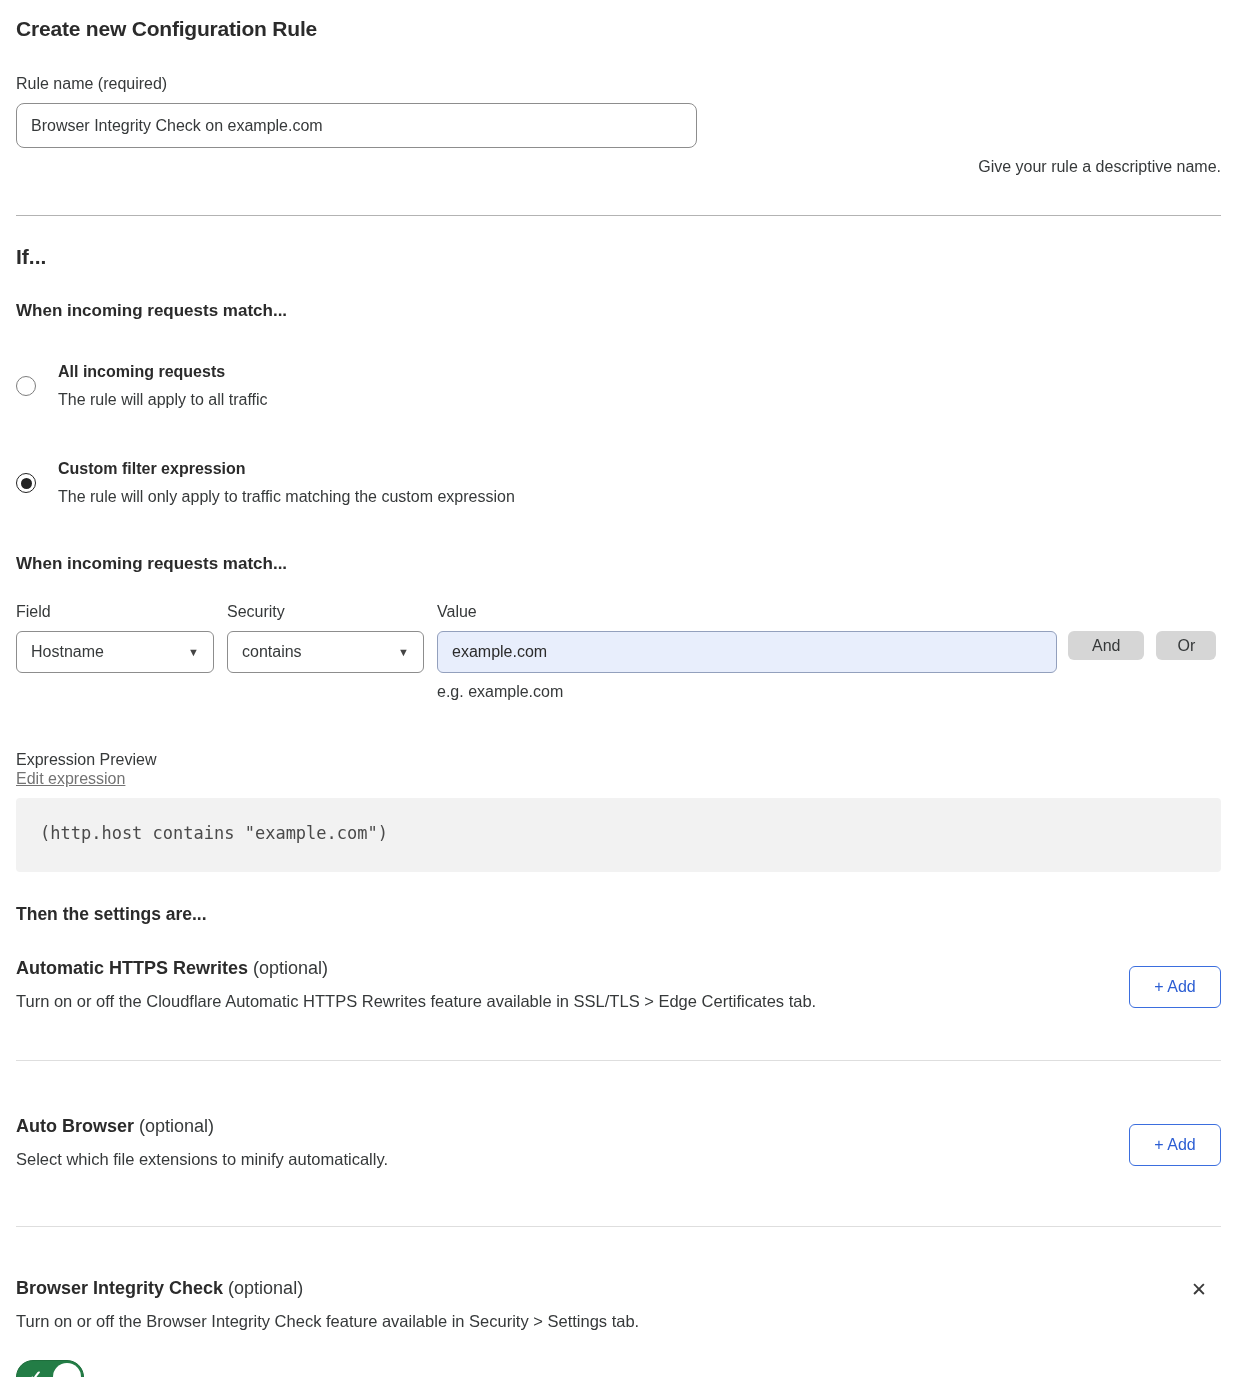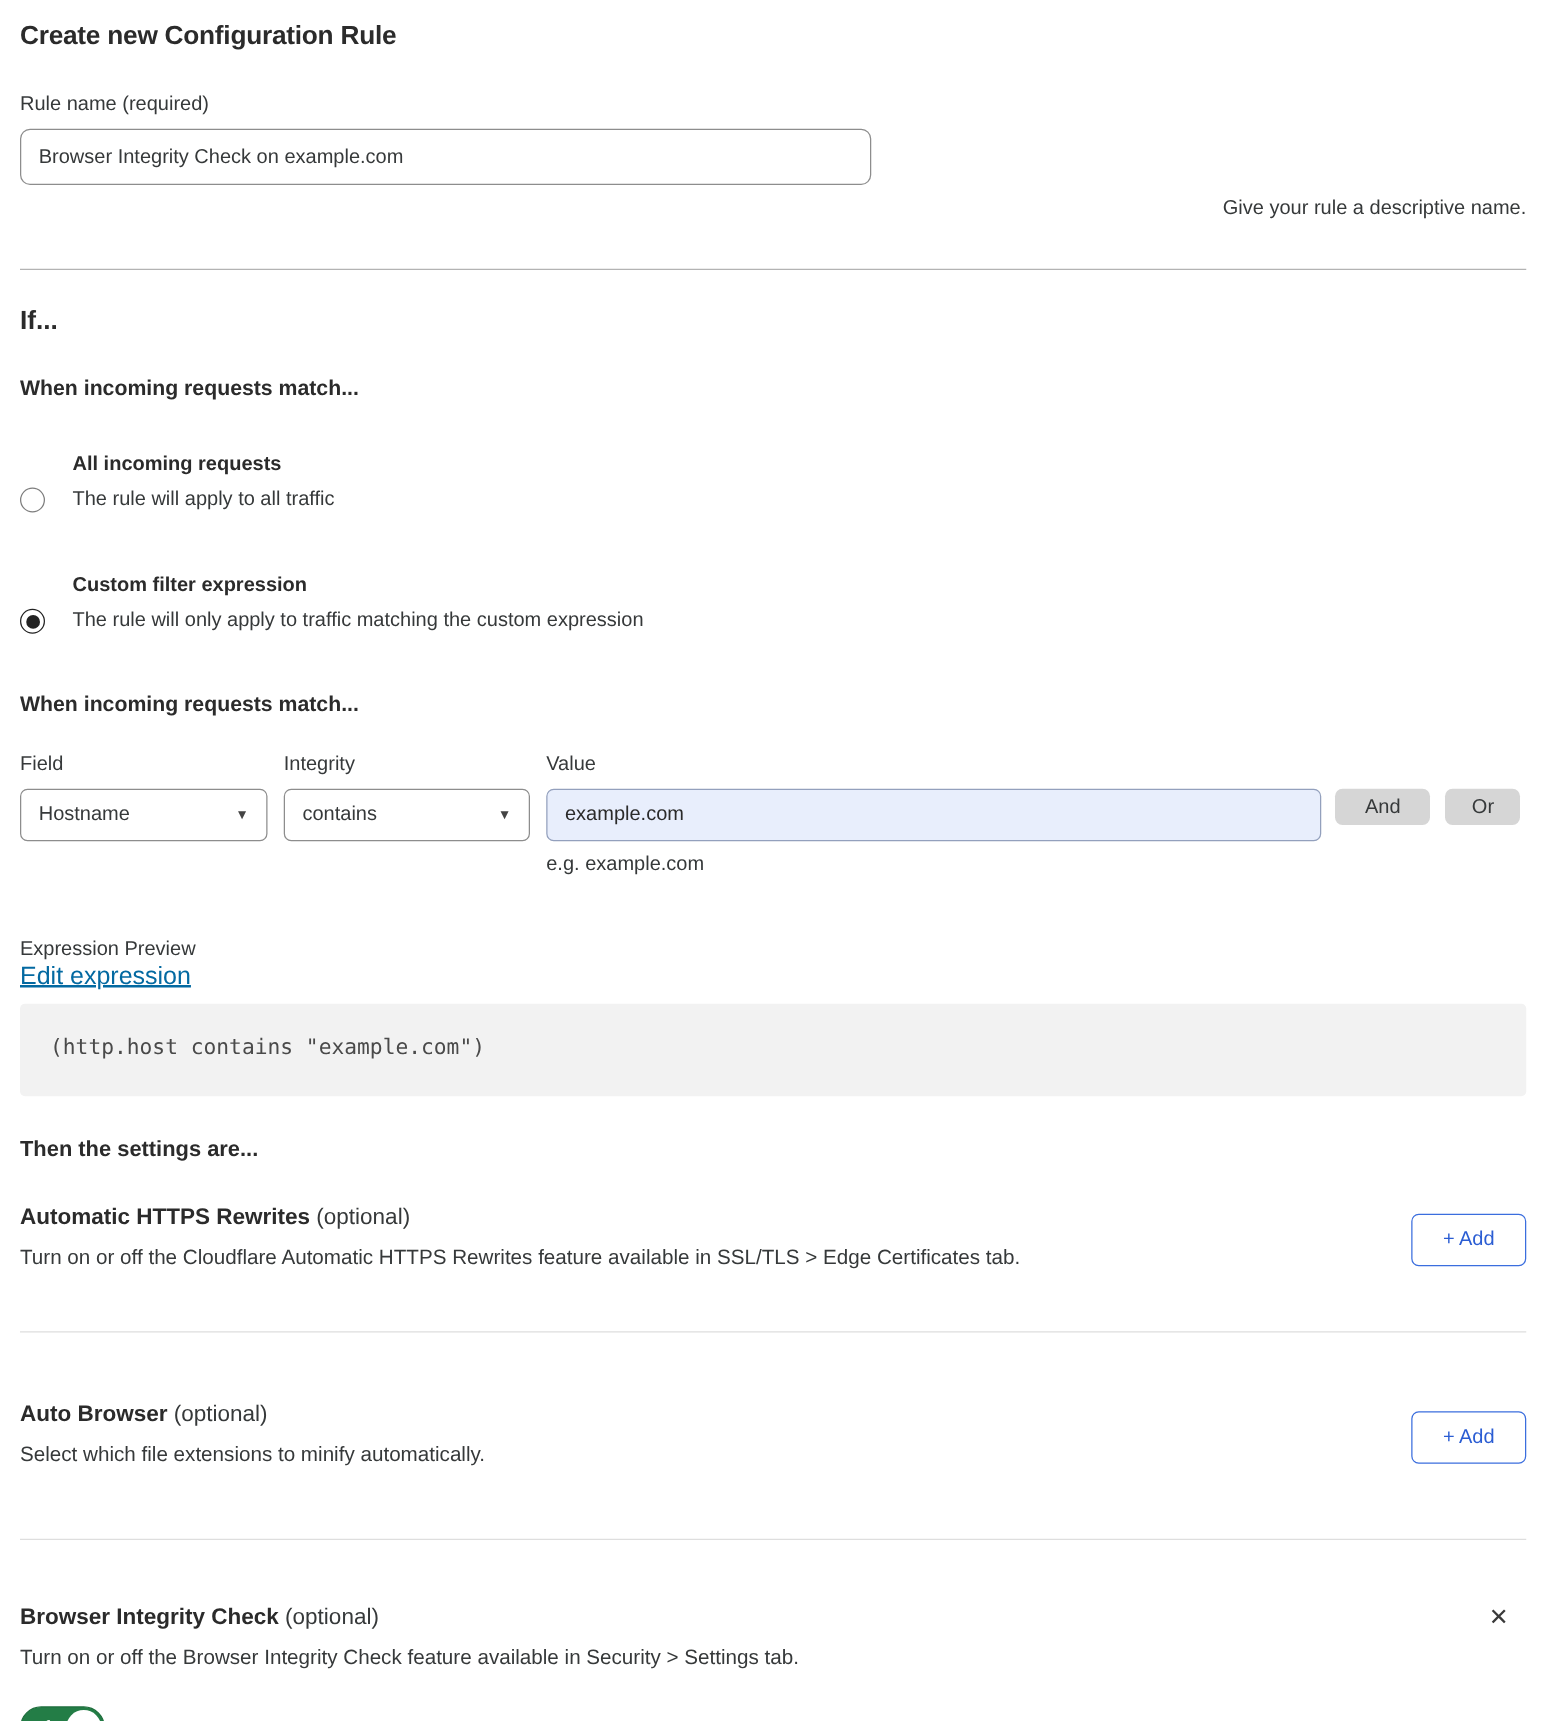--- a/index.html
+++ b/index.html
@@ -62,21 +62,21 @@
     font-size: 17px;
     font-weight: bold;
     color: #2b2b2b;
     margin: 30px 0 0 0;
     line-height: 21px;
   }
 
   
   .radio-option {
     display: flex;
-    align-items: flex-end;
+    align-items: center;
     margin-top: 40px;
     cursor: pointer;
   }
   .radio-option + .radio-option { margin-top: 48px; }
   .radio-circle {
     flex: 0 0 auto;
     width: 20px;
     height: 20px;
     border: 1.5px solid #7d7d7d;
     border-radius: 50%;
@@ -150,22 +150,22 @@
   
   .expr-row {
     display: flex;
     justify-content: space-between;
     align-items: baseline;
     margin-top: 48px;
     flex-direction: column;
   }
   .expr-label { font-size: 16px; line-height: 20px; }
   .edit-link {
-    font-size: 20px;
-    color: #0369a1;
+    font-size: 16px;
+    color: #737373;
     text-decoration: underline;
     cursor: pointer;
   }
   .code-box {
     margin-top: 10px;
     background: #f2f2f2;
     border-radius: 4px;
     height: 74px;
     padding: 25px 24px 0 24px;
     font-family: "DejaVu Sans Mono", monospace;
@@ -278,21 +278,21 @@
 
   <div class="filter-row">
     <div class="filter-col field-col">
       <div class="col-label">Field</div>
       <div class="select-box">
         <span>Hostname</span>
         <span class="select-arrow">▼</span>
       </div>
     </div>
     <div class="filter-col operator-col">
-      <div class="col-label">Integrity</div>
+      <div class="col-label">Security</div>
       <div class="select-box">
         <span>contains</span>
         <span class="select-arrow">▼</span>
       </div>
     </div>
     <div class="filter-col value-col">
       <div class="col-label">Value</div>
       <input class="value-input" type="text" value="example.com" style="">
       <div class="value-helper">e.g. example.com</div>
     </div>

